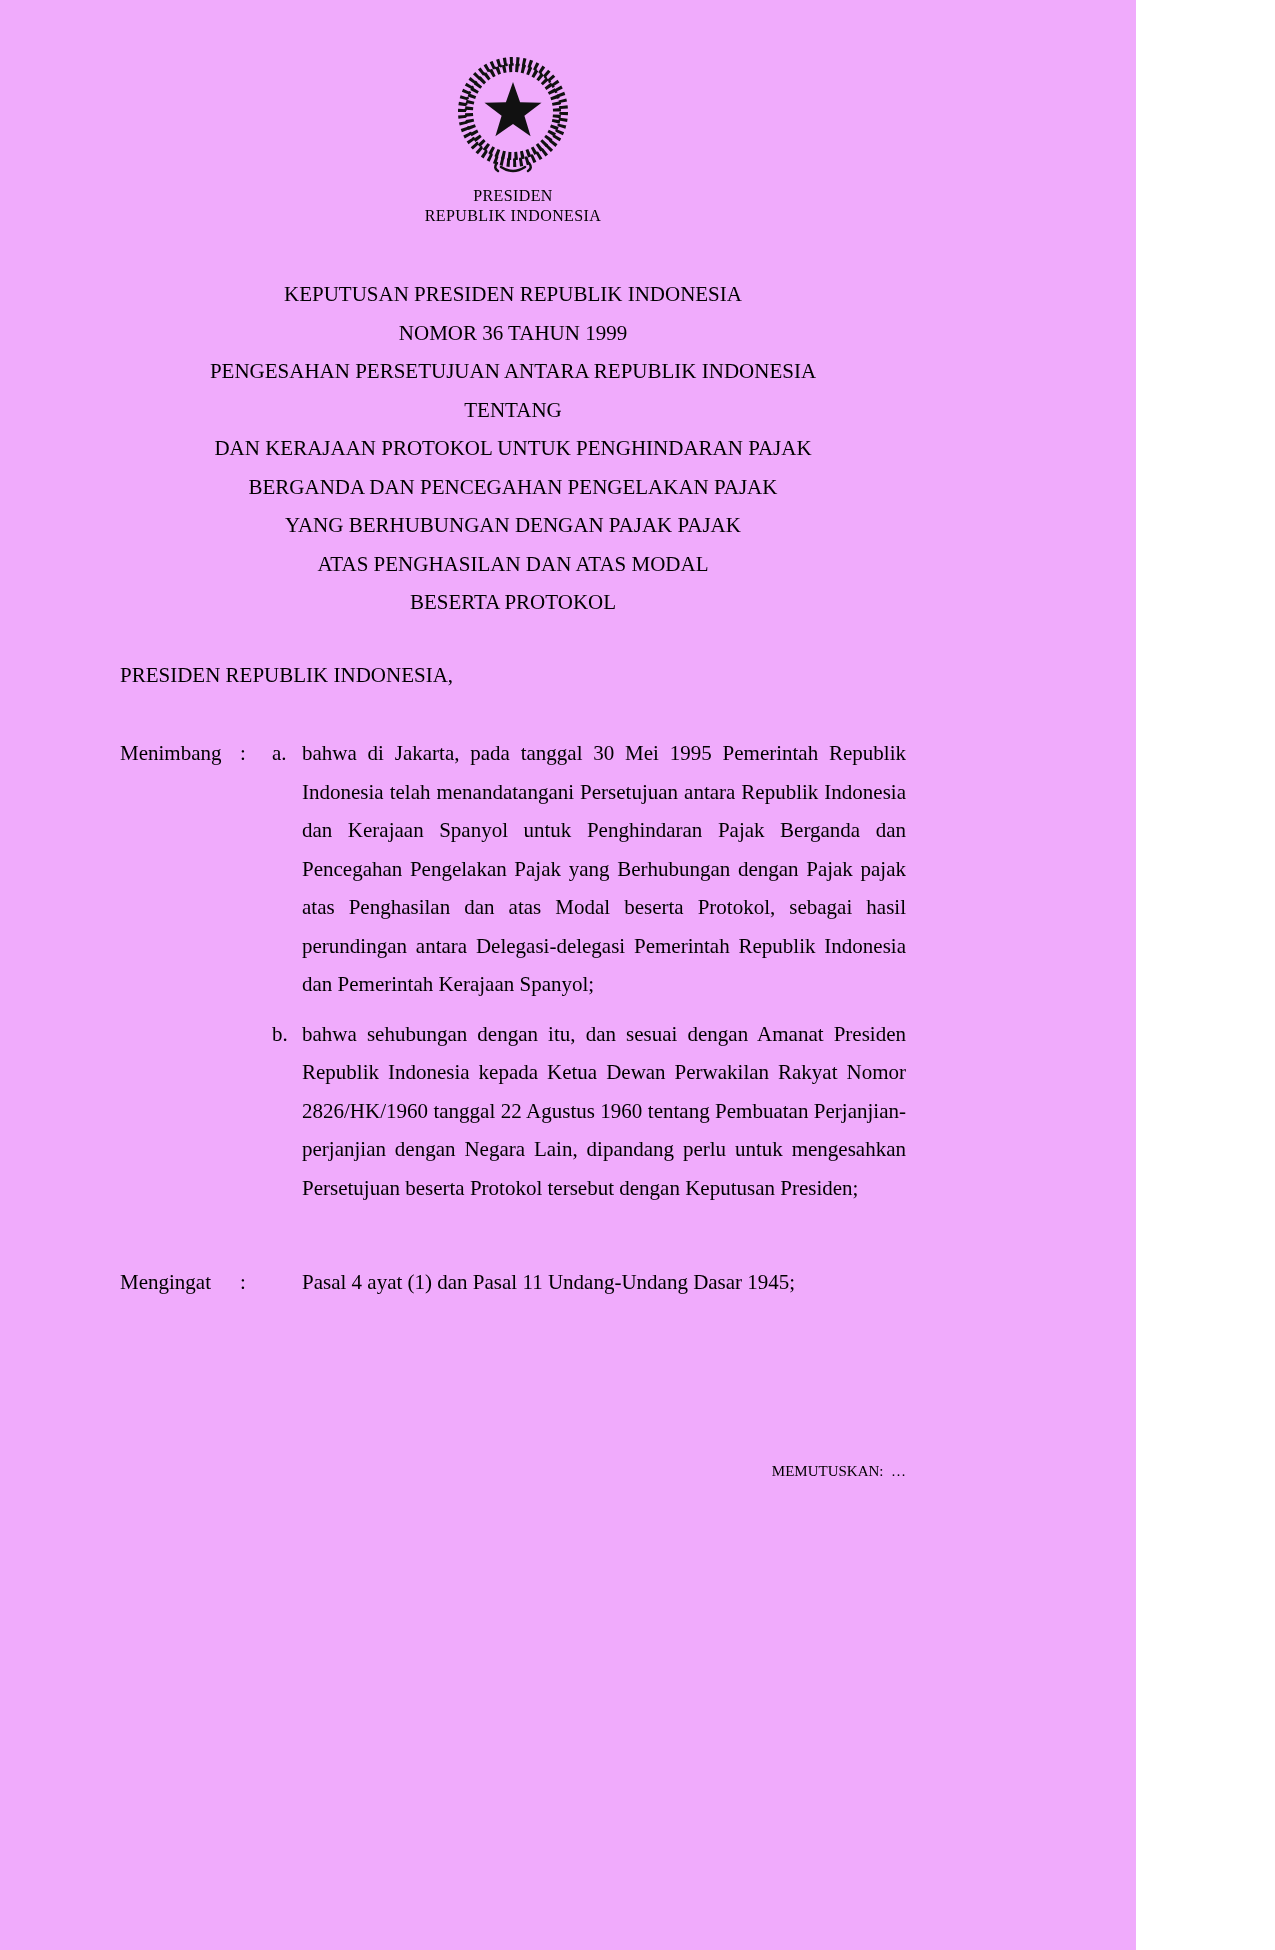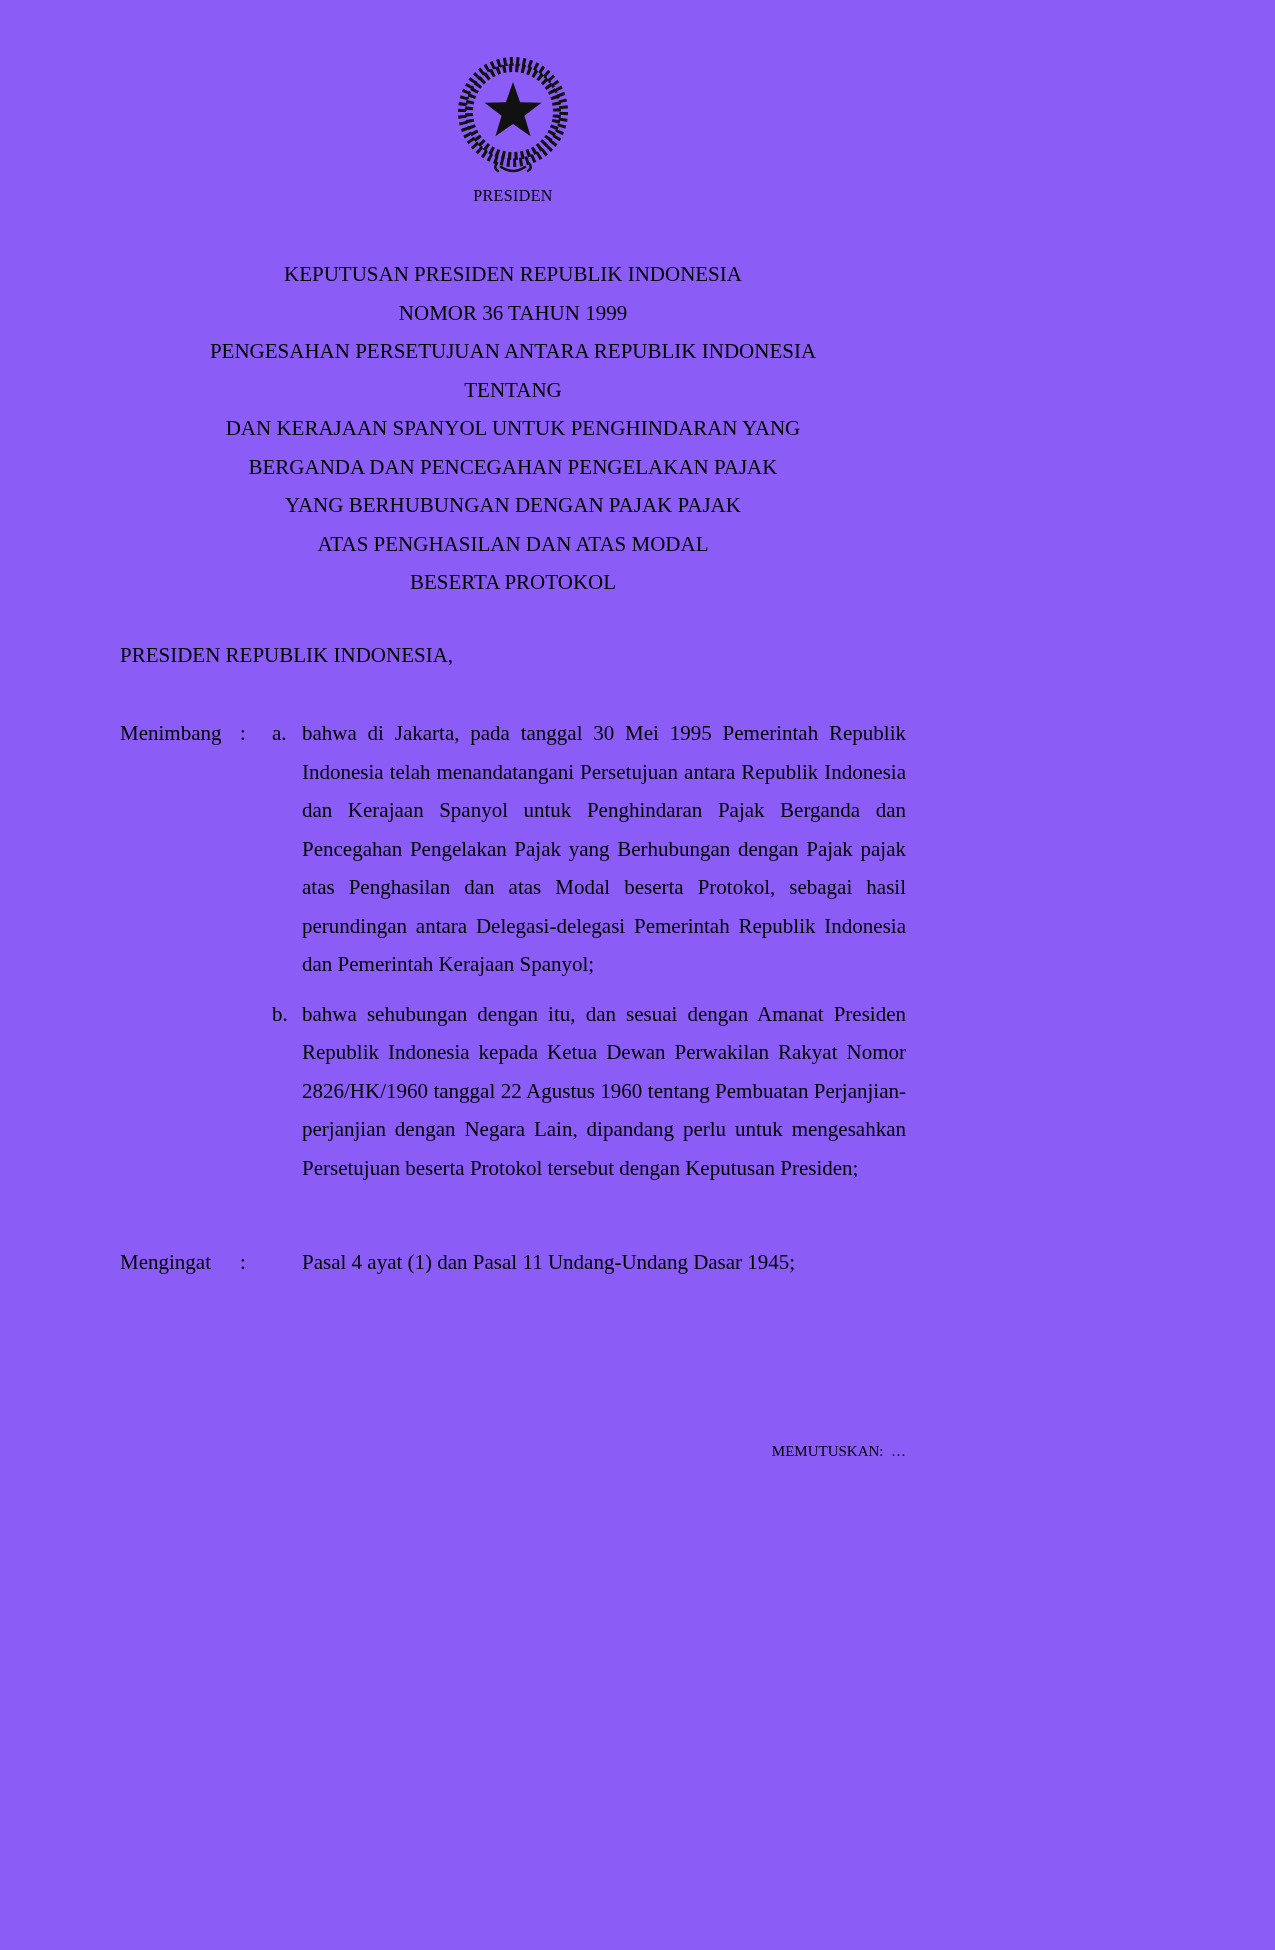--- a/index.html
+++ b/index.html
@@ -5,23 +5,23 @@
   * { margin: 0; padding: 0; box-sizing: border-box; }
   html, body { background: #ffffff; }
   body {
     width: 1275px;
     height: 1950px;
     font-family: "Liberation Serif", serif;
     color: #000000;
   }
   .page {
     position: relative;
-    width: 1275px;
+    width: 1136px;
     height: 1950px;
-    background: #8b5cf6;
+    background: #f0abfc;
     overflow: hidden;
   }
   .content {
     position: absolute;
     left: 120px;
     top: 0;
     width: 786px;
   }
   .letterhead {
     padding-top: 50px;
@@ -89,29 +89,30 @@
           <path d="M65,32 L72.1,52.3 L93.5,52.7 L76.4,65.7 L82.6,86.3 L65,74 L47.4,86.3 L53.6,65.7 L36.5,52.7 L57.9,52.3 Z" fill="#111111"></path>
           <g fill="none" stroke="#111111" stroke-width="2.5" stroke-linecap="round">
             <path d="M53 117 q12 8 24 0"></path>
             <path d="M49 113 q-4 5 1 8"></path>
             <path d="M81 113 q4 5 -1 8"></path>
           </g>
         </svg>
       </span>
       <div class="seal-caption">
         <div>PRESIDEN</div>
+        <div>REPUBLIK INDONESIA</div>
       </div>
     </header>
 
     <section class="title-block">
       <div class="title-line">KEPUTUSAN PRESIDEN REPUBLIK INDONESIA</div>
       <div class="title-line">NOMOR 36 TAHUN 1999</div>
       <div class="title-line">PENGESAHAN PERSETUJUAN ANTARA REPUBLIK INDONESIA</div>
       <div class="title-line">TENTANG</div>
-      <div class="title-line">DAN KERAJAAN SPANYOL UNTUK PENGHINDARAN YANG</div>
+      <div class="title-line">DAN KERAJAAN PROTOKOL UNTUK PENGHINDARAN PAJAK</div>
       <div class="title-line">BERGANDA DAN PENCEGAHAN PENGELAKAN PAJAK</div>
       <div class="title-line">YANG BERHUBUNGAN DENGAN PAJAK PAJAK</div>
       <div class="title-line">ATAS PENGHASILAN DAN ATAS MODAL</div>
       <div class="title-line">BESERTA PROTOKOL</div>
     </section>
 
     <div class="salutation">PRESIDEN REPUBLIK INDONESIA,</div>
 
     <section class="clause section-menimbang">
       <div class="clause-row">

